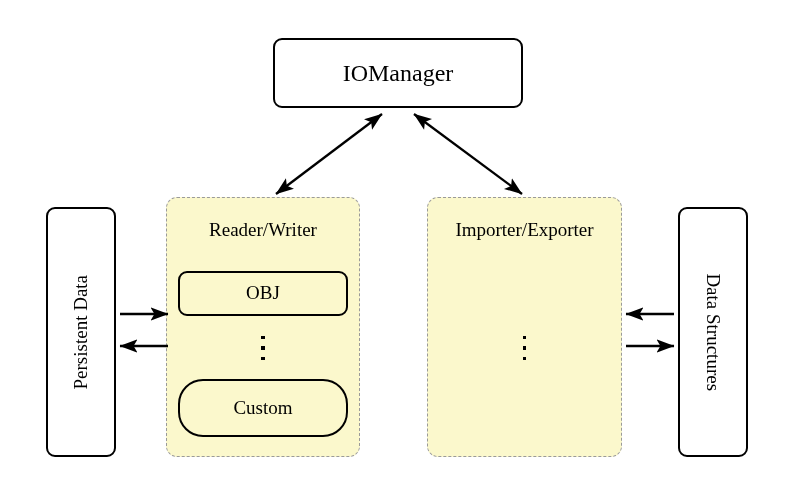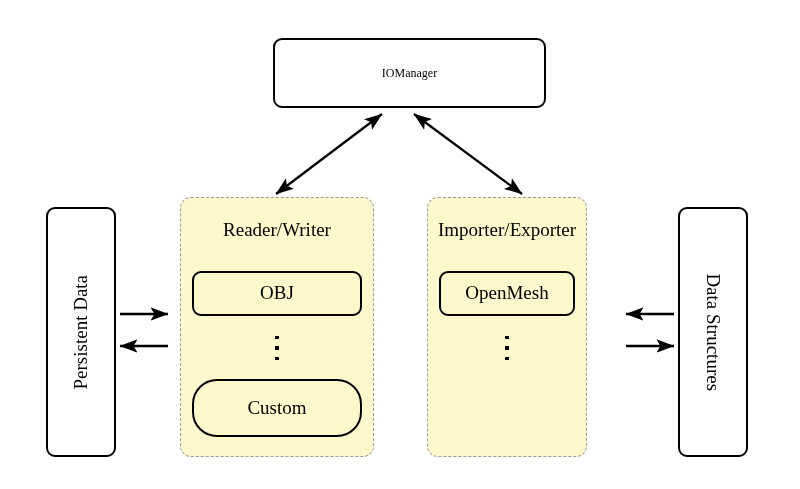--- a/index.html
+++ b/index.html
@@ -34,23 +34,23 @@
     align-items: center;
     justify-content: center;
     text-align: center;
     line-height: 1.18;
   }
 
   
   #manager-node {
     left: 273px;
     top: 38px;
-    width: 273px;
+    width: 250px;
     height: 70px;
-    font-size: 12px;
+    font-size: 24px;
   }
 
   
   .side-node {
     width: 70px;
     height: 250px;
   }
   #persistent-node {
     left: 46px;
     top: 207px;
@@ -68,29 +68,29 @@
 
   
   .group-panel {
     position: absolute;
     box-sizing: border-box;
     background: #fbf8cc;
     border: 1.6px dashed #9a9a9a;
     border-radius: 11px;
   }
   #readerwriter-panel {
-    left: 180px;
+    left: 166px;
     top: 197px;
     width: 194px;
     height: 260px;
   }
   #importerexporter-panel {
     left: 427px;
     top: 197px;
-    width: 160px;
+    width: 195px;
     height: 260px;
   }
   .group-title {
     position: absolute;
     left: 0;
     right: 0;
     top: 21px;
     text-align: center;
     font-size: 19px;
     white-space: nowrap;
@@ -187,23 +187,20 @@
     <div class="item-node item-bottom">
       <div>
         <div>Custom</div>
       </div>
     </div>
   </div>
 
   <div class="group-panel" id="importerexporter-panel">
     <div class="group-title">Importer/Exporter</div>
 
-    <div class="item-node item-top">
-      <span>OpenMesh</span>
-    </div>
 
     <div class="ellipsis">
       <span></span>
         <span></span>
         <span></span>
     </div>
 
   </div>
 
   <svg id="arrow-layer" viewBox="0 0 800 489">

